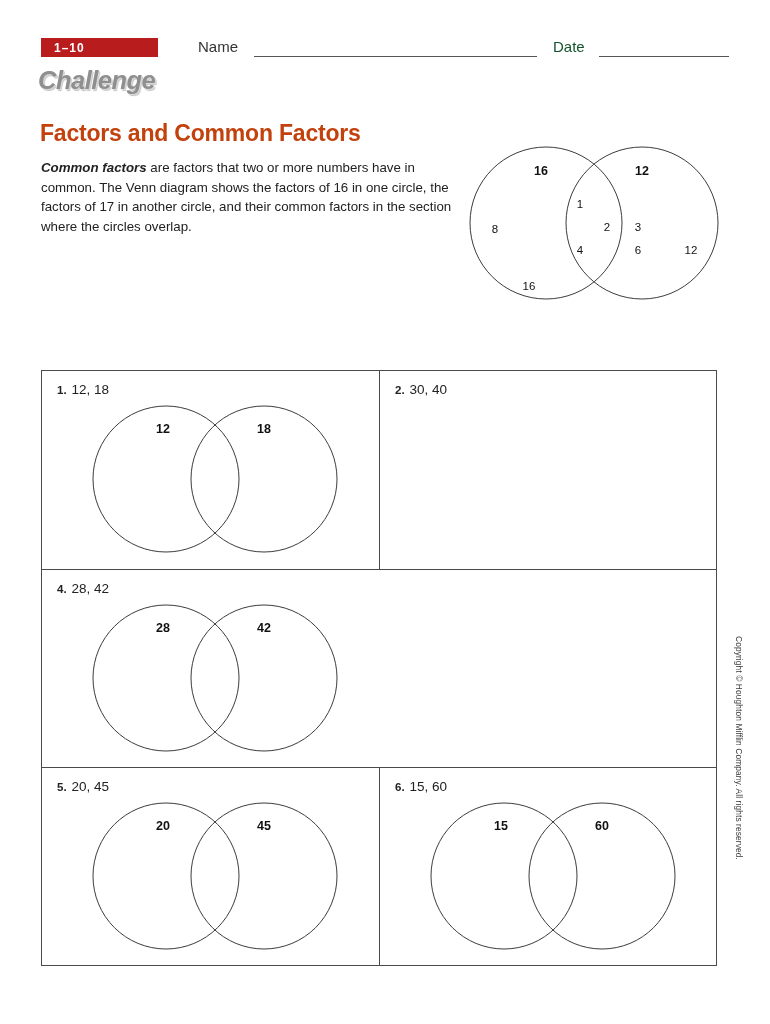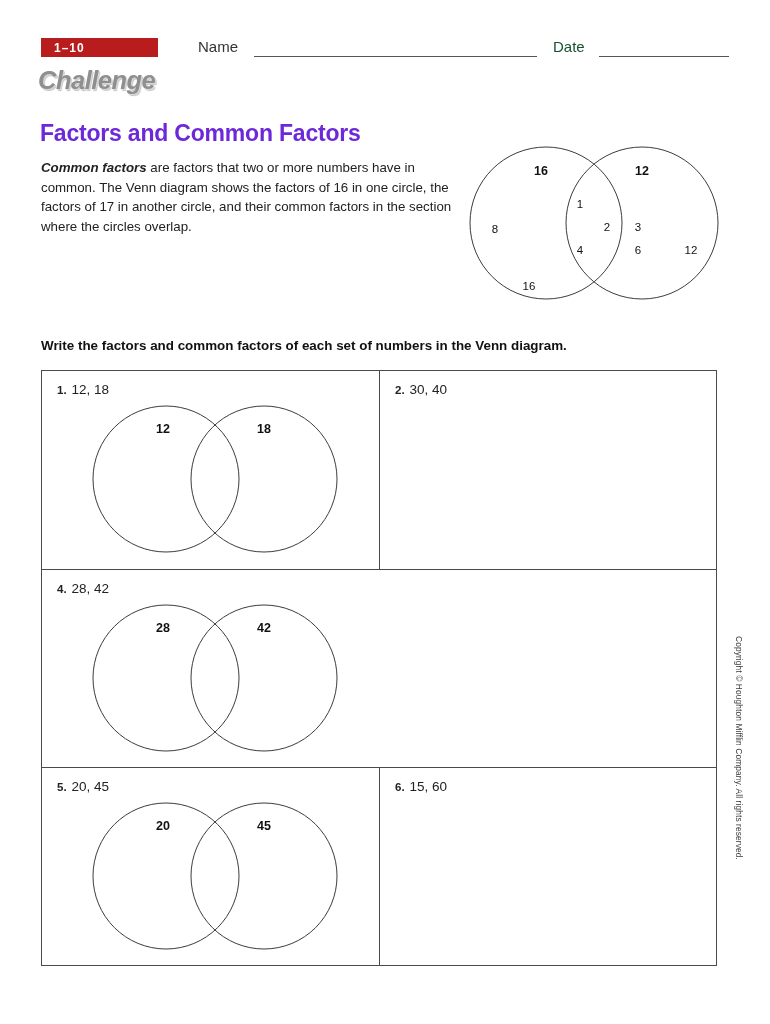--- a/index.html
+++ b/index.html
@@ -55,21 +55,21 @@
     position:absolute;left:599px;top:56px;
     width:130px;height:0;
     border-top:1.6px solid #555;
   }
 
   
   .title{
     position:absolute;left:40px;top:120px;
     font-size:23px;font-weight:bold;
     letter-spacing:-0.2px;
-    color:#6d28d9;
+    color:#c2410c;
   }
   .intro{
     position:absolute;left:41px;top:158px;
     width:420px;
     font-size:13.3px;line-height:19.5px;
     color:#222;
   }
   .intro i{font-style:italic;font-weight:bold;}
 
   
@@ -171,21 +171,20 @@
       <text class="vnum" x="63" y="148">16</text>
       <text class="vnum" x="114" y="66">1</text>
       <text class="vnum" x="141" y="89">2</text>
       <text class="vnum" x="114" y="112">4</text>
       <text class="vnum" x="172" y="89">3</text>
       <text class="vnum" x="172" y="112">6</text>
       <text class="vnum" x="225" y="112">12</text>
     </svg>
   </div>
 
-  <div class="instruction">Write the factors and common factors of each set of numbers in the Venn diagram.</div>
 
   <div class="grid">
 
     <div class="grid-row">
       <div class="cell">
         <div class="cell-label">
           <span class="cell-num">1.</span><span>12, 18</span>
         </div>
         <div class="cell-venn">
           <svg width="290" height="160" viewBox="0 0 290 160">
@@ -230,20 +229,28 @@
             <circle class="vcirc" cx="194" cy="80" r="73"></circle>
             <text class="ex-lbl" x="93" y="34">20</text>
             <text class="ex-lbl" x="194" y="34">45</text>
           </svg>
         </div>
       </div>
       <div class="cell">
         <div class="cell-label">
           <span class="cell-num">6.</span><span>15, 60</span>
         </div>
+        <div class="cell-venn">
+          <svg width="290" height="160" viewBox="0 0 290 160">
+            <circle class="vcirc" cx="96" cy="80" r="73"></circle>
+            <circle class="vcirc" cx="194" cy="80" r="73"></circle>
+            <text class="ex-lbl" x="93" y="34">15</text>
+            <text class="ex-lbl" x="194" y="34">60</text>
+          </svg>
+        </div>
       </div>
     </div>
 
   </div>
 
   <div class="copyright">Copyright © Houghton Mifflin Company. All rights reserved.</div>
 
 </div>
 
 </body></html>

